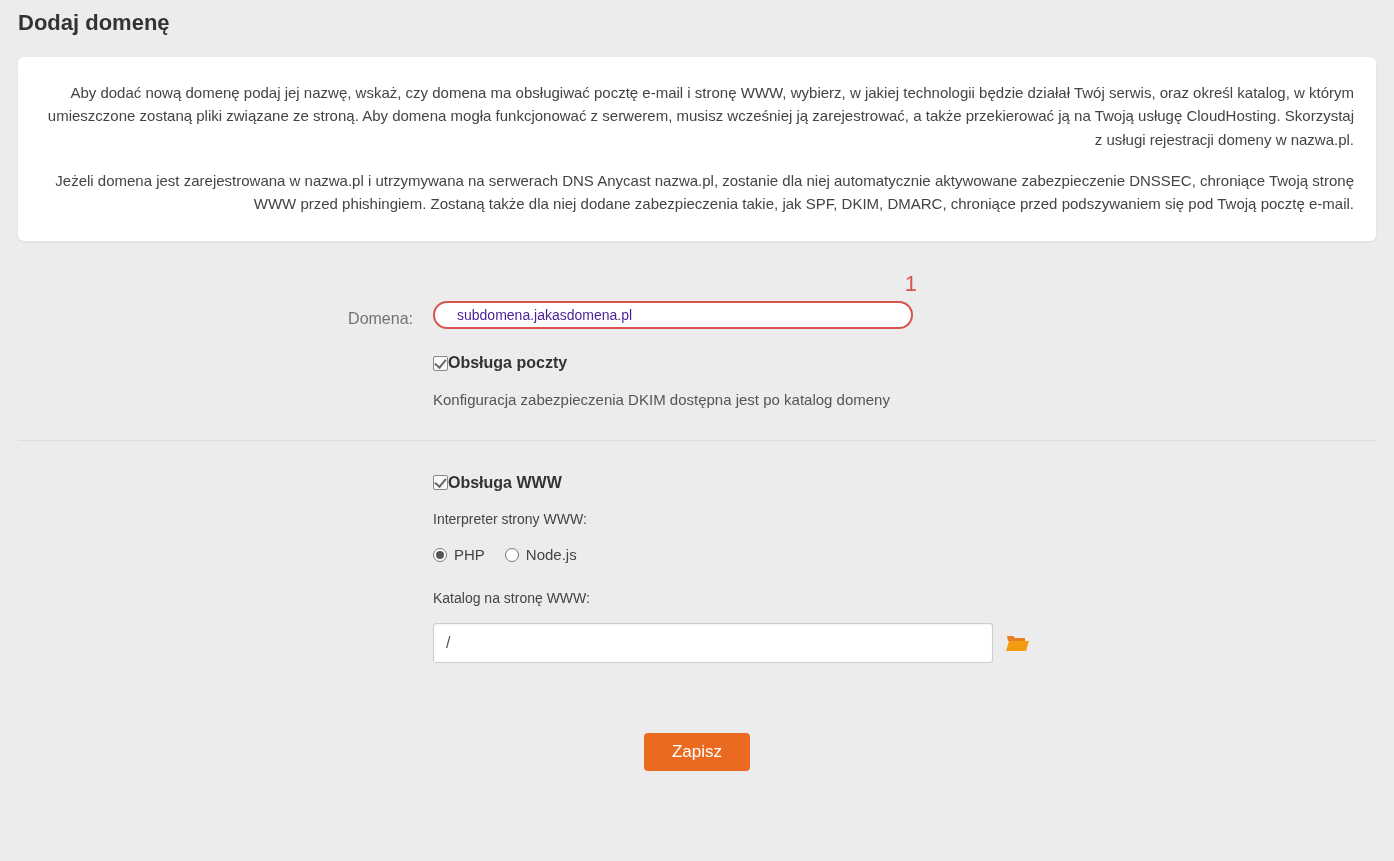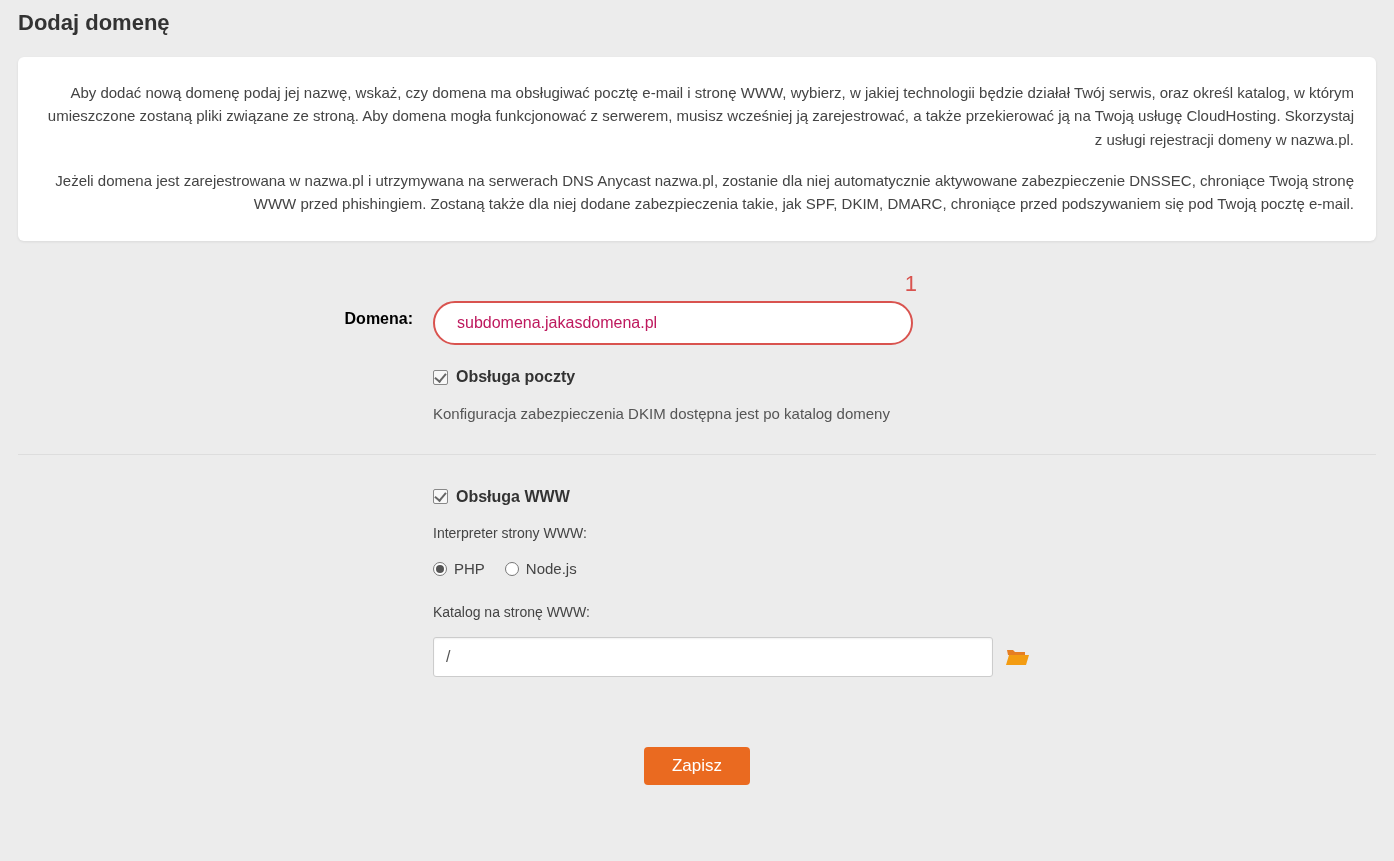--- a/index.html
+++ b/index.html
@@ -48,59 +48,58 @@
       margin-bottom: 20px;
     }
     .label-col {
       width: 415px;
       min-width: 415px;
       text-align: right;
       padding-right: 20px;
       padding-top: 6px;
     }
     .label-col label {
-      font-weight: 700;
-      color: #000000;
+      font-weight: 400;
+      color: #737373;
       font-size: 16px;
     }
     .field-col {
       flex: 1;
       position: relative;
     }
     .domain-wrap {
       position: relative;
       display: inline-block;
     }
     .domain-input {
       width: 480px;
-      height: 44px;
+      height: 28px;
       border: 2px solid #d9534f;
       border-radius: 22px;
       padding: 0 22px;
-      font-size: 16px;
-      color: #be185d;
+      font-size: 14px;
+      color: #4c1d95;
       outline: none;
       background: #fff;
     }
     .annotation-1 {
       position: absolute;
       top: -34px;
       right: -4px;
       color: #d9534f;
       font-size: 22px;
       font-weight: 400;
     }
     .section {
       padding-left: 415px;
       margin-bottom: 22px;
     }
     .checkbox-row {
       display: flex;
       align-items: center;
-      gap: 8px;
       margin-bottom: 14px;
     }
     .fake-checkbox {
       width: 15px;
       height: 15px;
       border: 1px solid #888;
       border-radius: 2px;
       background: #f8f8f8;
       display: inline-flex;
       align-items: center;

